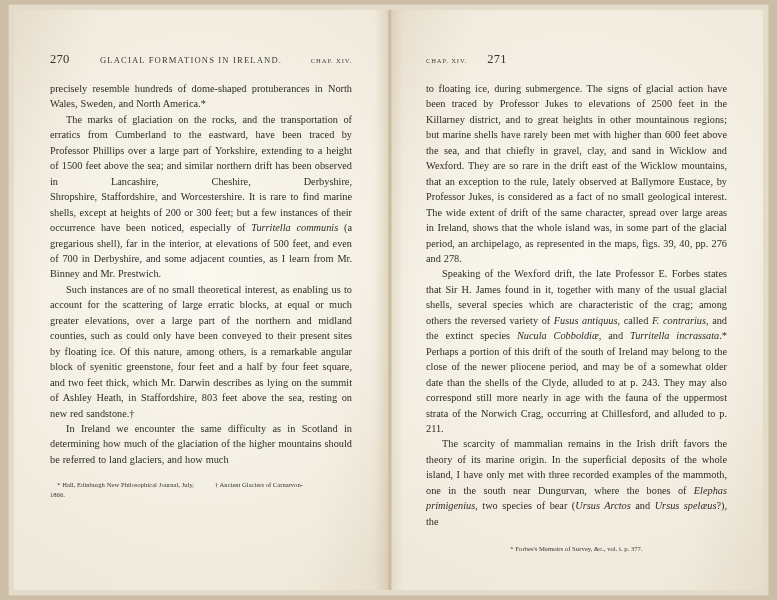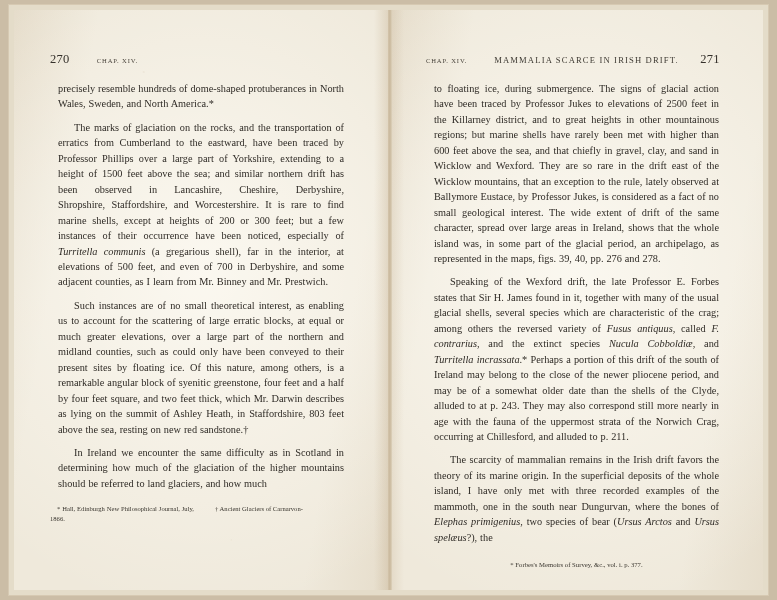--- a/index.html
+++ b/index.html
@@ -127,21 +127,21 @@
   .body-text {
     margin-top: 15px;
     font-size: 10.3px;
     line-height: 15.45px;
     text-align: justify;
     text-justify: inter-word;
     color: #2f2b26;
     word-spacing: 0.35px;
   }
   .body-text p {
-    margin: 8px;
+    margin: 0;
     text-indent: 16px;
   }
   .body-text p.noindent { text-indent: 0; }
 
   .section-head {
     margin: 17px 0 12px 0;
     font-style: italic;
     font-size: 10.3px;
     line-height: 15px;
     text-align: center;
@@ -189,20 +189,21 @@
 <body>
 
 <div id="scan">
   <div id="spread">
 
     <div class="page" id="page-left">
       <div class="content">
 
         <div class="running-head">
           <span class="rh-page">270</span>
+          <span class="rh-title">GLACIAL FORMATIONS IN IRELAND.</span>
           <span class="rh-chap">CHAP. XIV.</span>
         </div>
 
         <div class="body-text">
           <p class="noindent">precisely resemble hundreds of dome-shaped protuberances in North Wales, Sweden, and North America.*</p>
           <p>The marks of glaciation on the rocks, and the transportation of erratics from Cumberland to the eastward, have been traced by Professor Phillips over a large part of Yorkshire, extending to a height of 1500 feet above the sea; and similar northern drift has been observed in Lancashire, Cheshire, Derbyshire, Shropshire,&nbsp;Staffordshire,&nbsp;and&nbsp;Worcestershire. It is rare to find marine shells, except at heights of 200 or 300 feet; but a few instances of their occurrence have been noticed, especially of <i>Turritella communis</i> (a gregarious shell), far in the interior, at elevations of 500 feet, and even of 700 in Derbyshire, and some adjacent counties, as I learn from Mr. Binney and Mr. Prestwich.</p>
           <p>Such instances are of no small theoretical interest, as enabling us to account for the scattering of large erratic blocks, at equal or much greater elevations, over a large part of the northern and midland counties, such as could only have been conveyed to their present sites by floating ice. Of this nature, among others, is a remarkable angular block of syenitic greenstone, four feet and a half by four feet square, and two feet thick, which Mr. Darwin describes as lying on the summit of Ashley Heath, in Staffordshire, 803 feet above the sea, resting on new red sandstone.†</p>
         </div>
 
 
@@ -215,21 +216,20 @@
           <p>† Ancient Glaciers of Carnarvon-</p>
         </div>
       </div>
     </div>
 
     <div class="page" id="page-right">
       <div class="content">
 
         <div class="running-head">
           <span class="rh-page">271</span>
-          <span class="rh-title">MAMMALIA SCARCE IN IRISH DRIFT.</span>
           <span class="rh-chap">CHAP. XIV.</span>
         </div>
 
         <div class="body-text">
           <p class="noindent">to floating ice, during submergence. The signs of glacial action have been traced by Professor Jukes to elevations of 2500 feet in the Killarney district, and to great heights in other mountainous regions; but marine shells have rarely been met with higher than 600 feet above the sea, and that chiefly in gravel, clay, and sand in Wicklow and Wexford. They are so rare in the drift east of the Wicklow mountains, that an exception to the rule, lately observed at Ballymore Eustace, by Professor Jukes, is considered as a fact of no small geological interest. The wide extent of drift of the same character, spread over large areas in Ireland, shows that the whole island was, in some part of the glacial period, an archipelago, as represented in the maps, figs. 39, 40, pp. 276 and 278.</p>
           <p>Speaking of the Wexford drift, the late Professor E. Forbes states that Sir H. James found in it, together with many of the usual glacial shells, several species which are characteristic of the crag; among others the reversed variety of <i>Fusus antiquus</i>, called <i>F. contrarius</i>, and the extinct species <i>Nucula Cobboldiæ</i>, and <i>Turritella incrassata</i>.* Perhaps a portion of this drift of the south of Ireland may belong to the close of the newer pliocene period, and may be of a somewhat older date than the shells of the Clyde, alluded to at p. 243. They may also correspond still more nearly in age with the fauna of the uppermost strata of the Norwich Crag, occurring at Chillesford, and alluded to p. 211.</p>
           <p>The scarcity of mammalian remains in the Irish drift favors the theory of its marine origin. In the superficial deposits of the whole island, I have only met with three recorded examples of the mammoth, one in the south near Dungurvan, where the bones of <i>Elephas primigenius</i>, two species of bear (<i>Ursus Arctos</i> and <i>Ursus spelæus</i>?), the</p>
         </div>
 
         <div class="footnote-center">* Forbes's Memoirs of Survey, &amp;c., vol. i. p. 377.</div>

